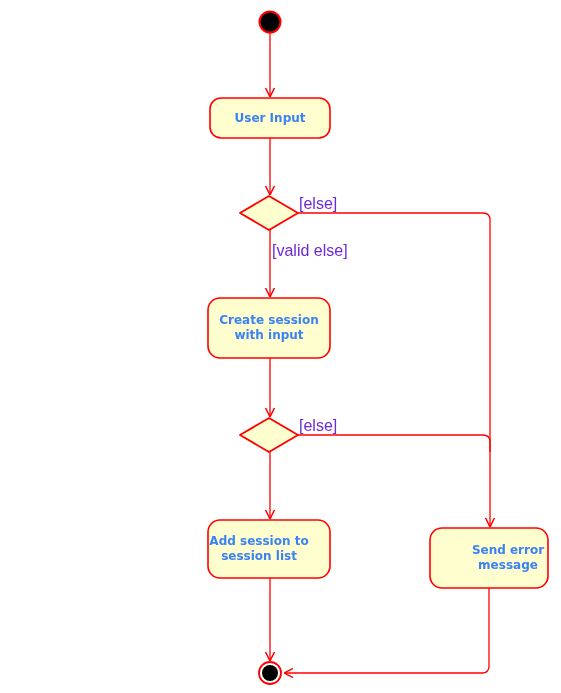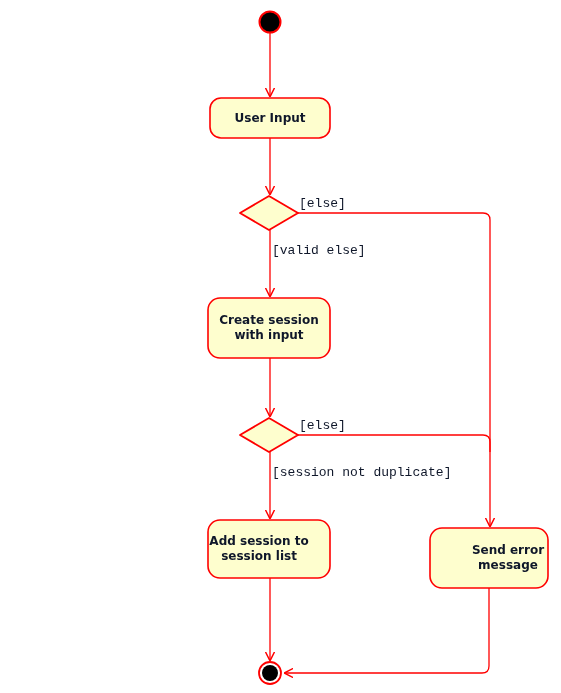--- a/index.html
+++ b/index.html
@@ -29,31 +29,31 @@
   .node-label {
     position: absolute;
     display: flex;
     align-items: center;
     justify-content: center;
     text-align: center;
     font-family: "DejaVu Sans", sans-serif;
     font-weight: bold;
     font-size: 12px;
     line-height: 15px;
-    color: #0f172a;
+    color: #3b82f6;
     pointer-events: none;
     white-space: pre-line;
   }
   .guard-label {
     position: absolute;
-    font-family: Liberation Mono, monospace;
+    font-family: Liberation Sans, sans-serif;
     font-weight: normal;
-    font-size: 13px;
+    font-size: 16px;
     line-height: 14px;
-    color: #0f172a;
+    color: #6d28d9;
     white-space: nowrap;
   }
   .hit {
     position: absolute;
     background: transparent;
   }
 </style>
 </head>
 <body>
 
@@ -151,21 +151,20 @@
 
   <div class="node-label" style="left:449px; top:528px; width:118px; height:60px;">Send error
 message</div>
 
   <div class="guard-label" style="left:299px; top:197px;">[else]</div>
 
   <div class="guard-label" style="left:272px; top:244px;">[valid else]</div>
 
   <div class="guard-label" style="left:299px; top:419px;">[else]</div>
 
-  <div class="guard-label" style="left:272px; top:466px;">[session not duplicate]</div>
 
   <div class="hit" style="left:259px; top:11px; width:22px; height:22px;"></div>
 
   <div class="hit" style="left:210px; top:98px; width:120px; height:40px;"></div>
 
   <div class="hit" style="left:240px; top:196px; width:58px; height:34px;"></div>
 
   <div class="hit" style="left:208px; top:298px; width:122px; height:60px;"></div>
 
   <div class="hit" style="left:240px; top:418px; width:58px; height:34px;"></div>

